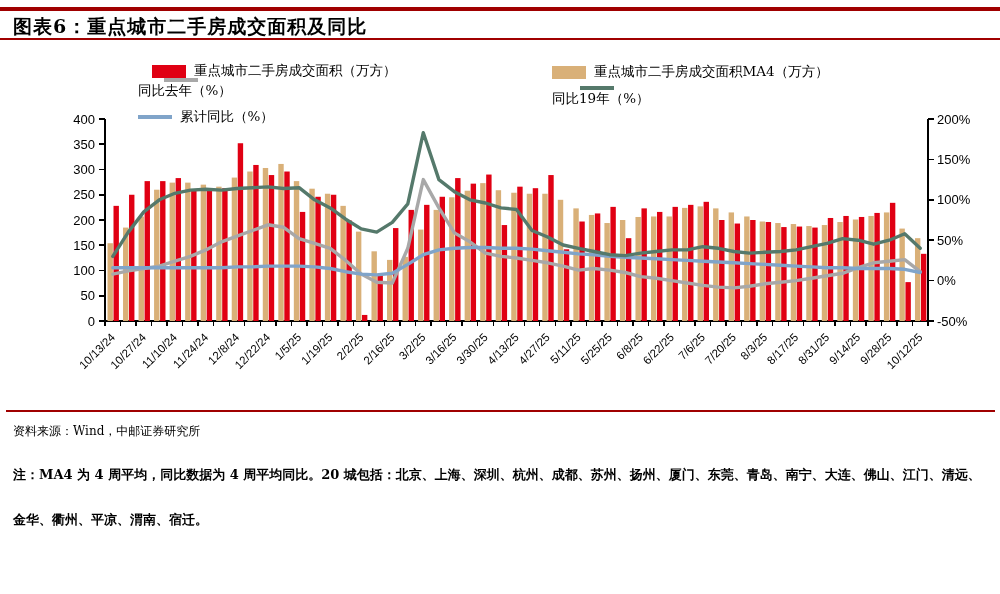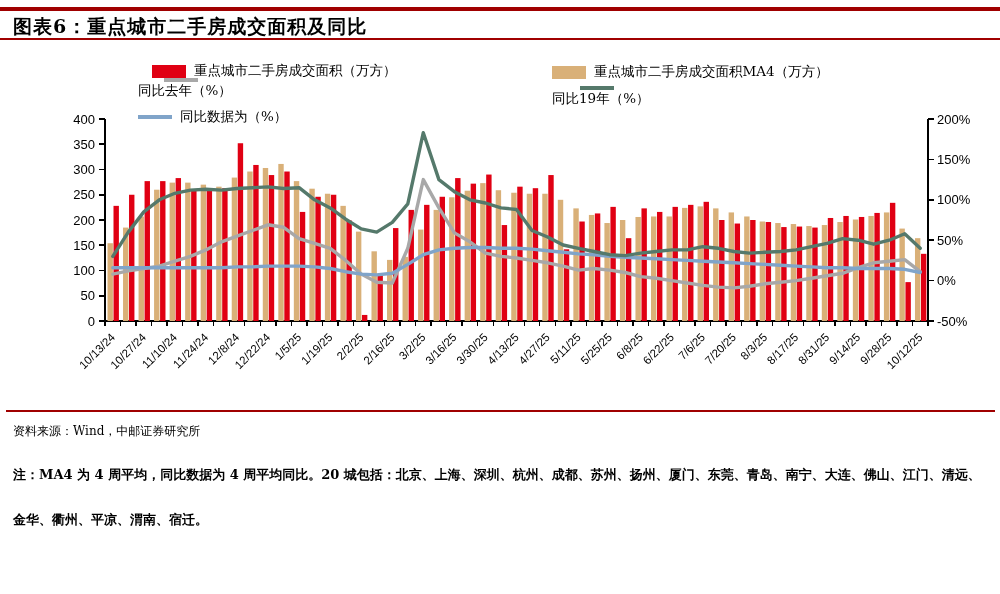--- a/index.html
+++ b/index.html
@@ -42,21 +42,21 @@
   <div class="legend-item" style="left:138px;top:78px;flex-direction:column;">
     <span class="legend-swatch-line" style="background: rgb(168, 168, 168);"></span>
     <span class="legend-label">同比去年（%）</span>
   </div>
   <div class="legend-item" style="left:552px;top:86px;flex-direction:column;">
     <span class="legend-swatch-line" style="background: rgb(85, 121, 107);"></span>
     <span class="legend-label">同比19年（%）</span>
   </div>
   <div class="legend-item" style="left:138px;top:109px;">
     <span class="legend-swatch-line" style="background: rgb(128, 164, 201);"></span>
-    <span class="legend-label">同比数据为（%）</span>
+    <span class="legend-label">累计同比（%）</span>
   </div>
 
   <svg id="chart" width="1000" height="410" style="position:absolute;left:0;top:0;">
       <line x1="105" y1="119" x2="105" y2="321" stroke="#000" stroke-width="1.8" shape-rendering="crispEdges"></line>
       <line x1="928" y1="119" x2="928" y2="321" stroke="#000" stroke-width="1.8" shape-rendering="crispEdges"></line>
       <line x1="105" y1="321" x2="928" y2="321" stroke="#000" stroke-width="1.8" shape-rendering="crispEdges"></line>
       <line x1="99" y1="321" x2="105" y2="321" stroke="#000" stroke-width="1.6" shape-rendering="crispEdges"></line>
       <text x="95" y="325.5" text-anchor="end" font-size="13">0</text>
       <line x1="99" y1="295.75" x2="105" y2="295.75" stroke="#000" stroke-width="1.6" shape-rendering="crispEdges"></line>
       <text x="95" y="300.25" text-anchor="end" font-size="13">50</text>

